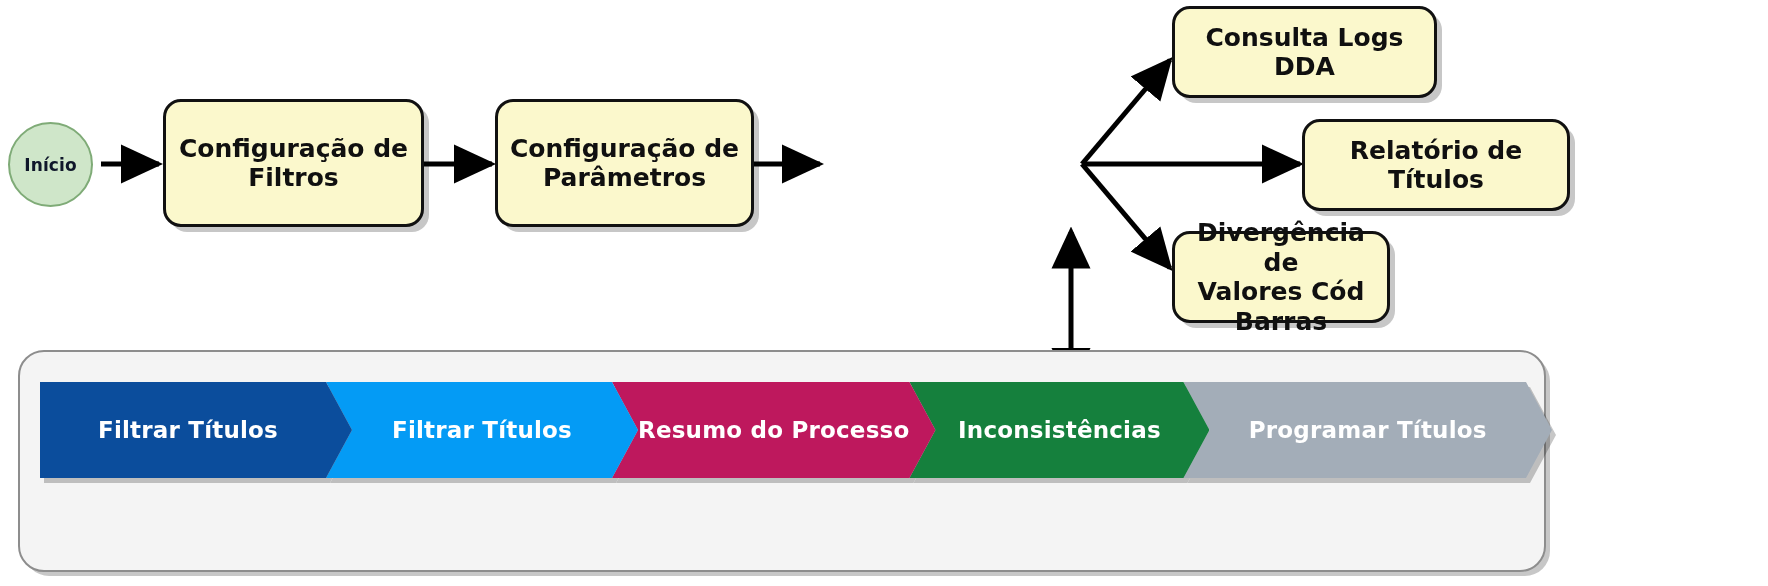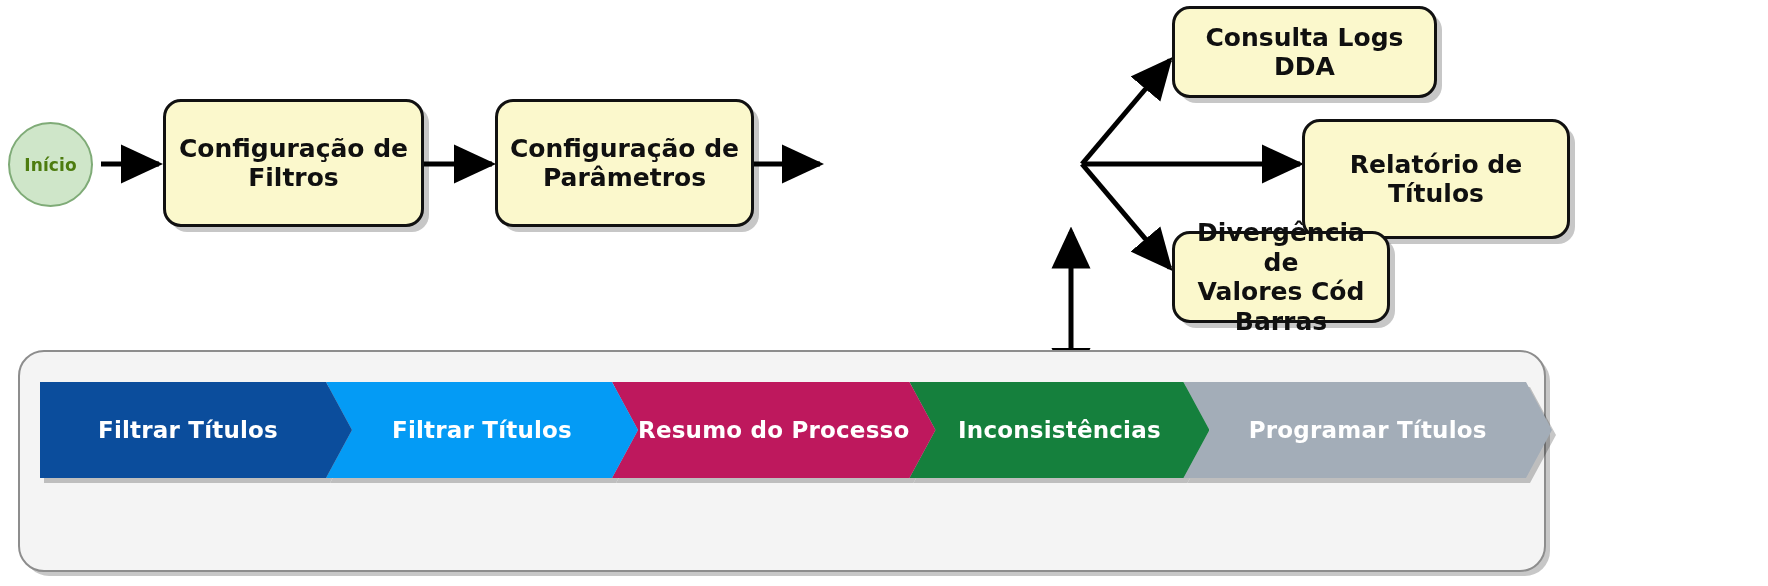--- a/index.html
+++ b/index.html
@@ -33,21 +33,21 @@
     background: #cfe6c9;
     border: 2px solid #7fab77;
     display: flex;
     align-items: center;
     justify-content: center;
     box-sizing: border-box;
   }
   .start-node .label {
     font-size: 17px;
     font-weight: bold;
-    color: #4d7c0f;
+    color: #0f172a;
     letter-spacing: .1px;
   }
 
   
   .proc-node {
     position: absolute;
     box-sizing: border-box;
     background: #fbf8cc;
     border: 3px solid #111111;
     border-radius: 18px;
@@ -149,21 +149,21 @@
   <div class="proc-node" style="left:495px; top:99px; width:259px; height:128px;">
     <span class="label">Configuração de
 Parâmetros</span>
   </div>
 
 
   <div class="proc-node" style="left:1172px; top:6px; width:265px; height:92px;">
     <span class="label">Consulta Logs DDA</span>
   </div>
 
-  <div class="proc-node" style="left:1302px; top:119px; width:268px; height:120px;">
+  <div class="proc-node" style="left:1302px; top:119px; width:268px; height:92px;">
     <span class="label">Relatório de Títulos</span>
   </div>
 
   <div class="proc-node" style="left:1172px; top:231px; width:218px; height:92px;">
     <span class="label">Divergência de
 Valores Cód Barras</span>
   </div>
 
   <div class="wizard-panel" style="left:18px; top:350px; width:1528px; height:222px;"></div>
 

